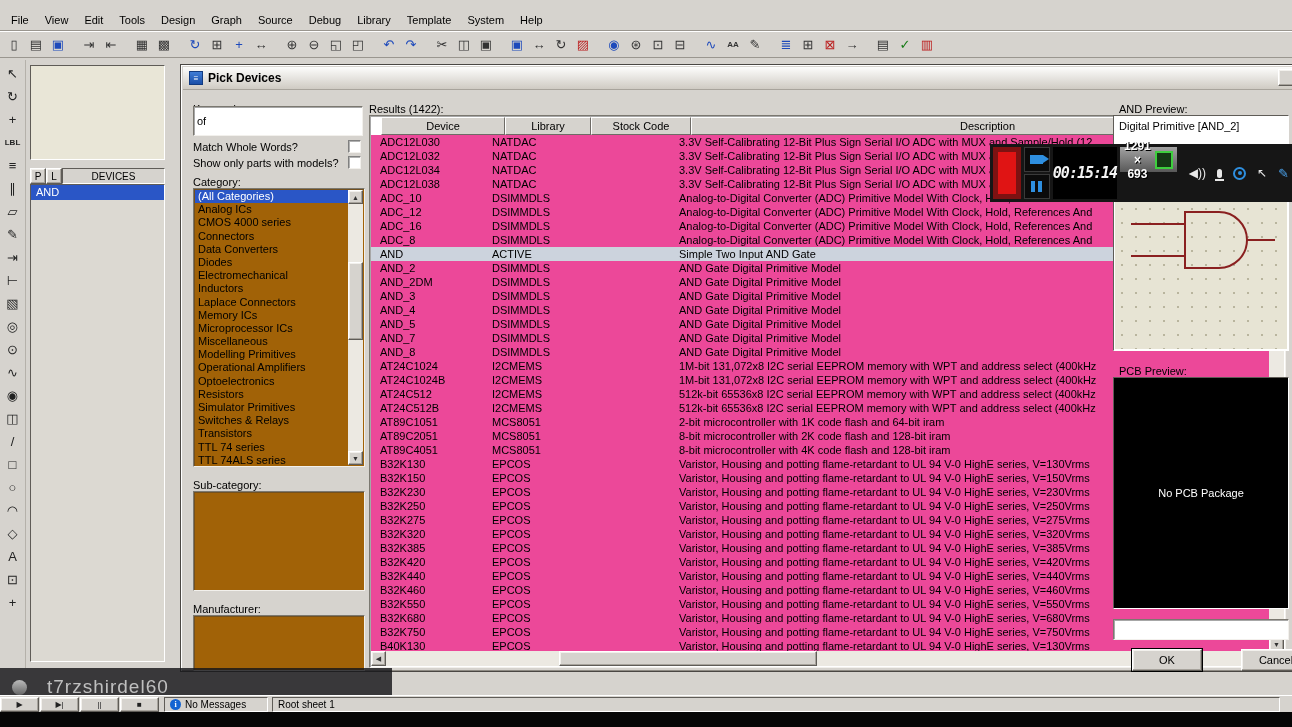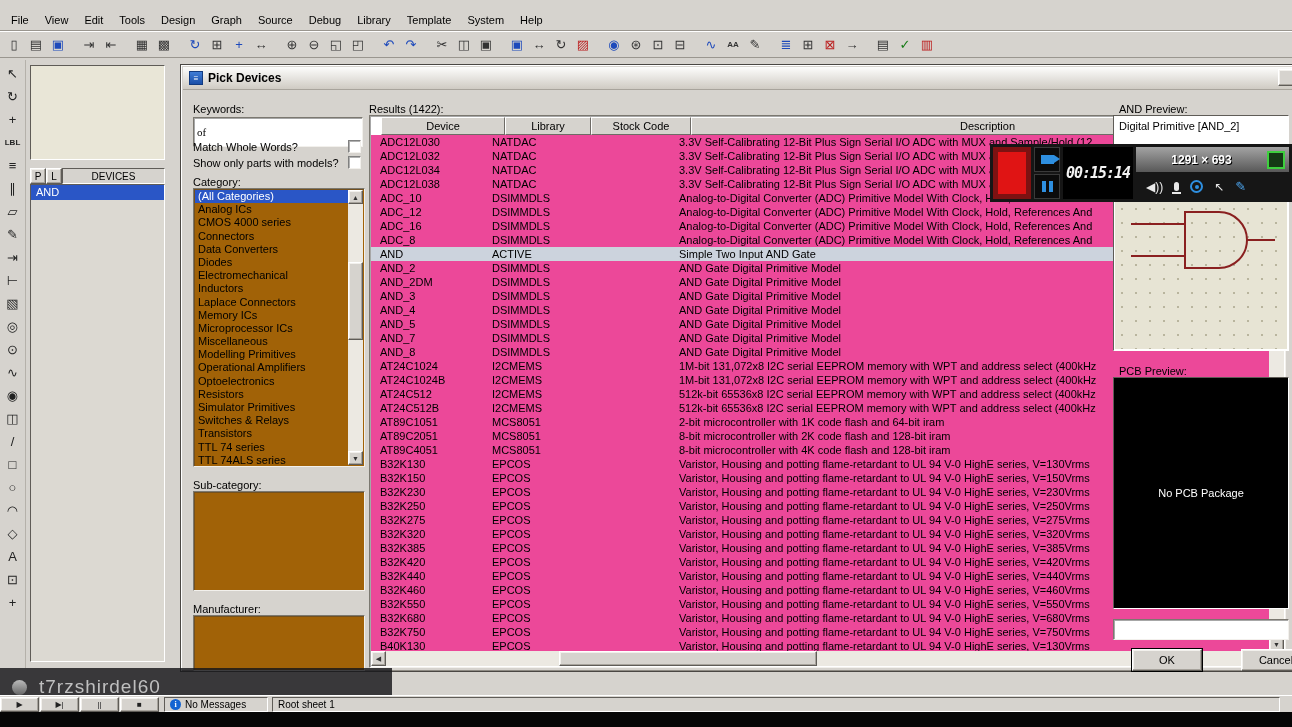--- a/index.html
+++ b/index.html
@@ -32,21 +32,21 @@
   .selector-list .list-item{height:15px;padding:1px 5px;font-size:11px}
   .selector-list .list-item.selected{background:#2a56c6;color:#fff}
 
   
   .dialog{position:absolute;left:180px;top:64px;width:1150px;height:608px;background:#d6d3ce;border:1px solid #4a4743;box-shadow:inset 1px 1px 0 #fff,inset -1px -1px 0 #8f8b84;z-index:10}
   .dialog-title{position:absolute;left:2px;top:2px;right:2px;height:23px;background:linear-gradient(#fdfdfc,#cfcbc3);display:flex;align-items:center;padding:0 6px;gap:5px;border-bottom:1px solid #a8a49c}
   .dlg-ico{width:14px;height:14px;background:linear-gradient(#3f7dd6,#1b4fa8);border:1px solid #123b80;color:#fff;font-size:8px;display:flex;align-items:center;justify-content:center}
   .dlg-title-text{font-weight:bold;font-size:12px}
   .dialog-close{position:absolute;left:1097px;top:4px;width:38px;height:17px}
   .lbl{position:absolute;font-size:11px;white-space:nowrap}
-  .kw-input{position:absolute;left:12px;top:52px;width:170px;height:19px;font-size:11px;padding:14px 3px;font-family:Liberation Serif, serif;outline:none}
+  .kw-input{position:absolute;left:12px;top:41px;width:170px;height:19px;font-size:11px;padding:14px 3px;font-family:Liberation Sans, sans-serif;outline:none}
   .chk{position:absolute;width:13px;height:13px;background:#fff;border:1px solid;border-color:#808080 #f2f0ec #f2f0ec #808080;box-shadow:inset 1px 1px 0 rgba(60,60,60,.4)}
 
   .listbox{position:absolute;background:#a16207}
   .lb-items{position:absolute;inset:1px 1px 1px 1px;overflow:hidden}
   .lb-items.with-scroll{right:16px}
   .listbox .list-item{height:13.2px;padding:0 3px;font-size:11px;white-space:nowrap;overflow:hidden}
   .listbox .list-item.selected{background:#2a56c6;color:#fff}
 
   
   .vscroll{position:absolute;top:1px;right:1px;bottom:1px;width:15px;background:#ece9e2}
@@ -87,34 +87,34 @@
   
   .recorder{position:absolute;left:990px;top:144px;width:302px;height:58px;background:#161616;z-index:30;display:flex;padding:3px;gap:3px}
   .rec-btn{width:38px;height:52px;background:#e01414;border:5px solid #7d1212}
   .rec-col{display:flex;flex-direction:column;gap:2px}
   .rec-mini{width:26px;height:25px;background:#0b0b0b;border:1px solid #3a3a3a;display:flex;align-items:center;justify-content:center}
   .cam-ico{width:13px;height:9px;background:#2e8fe0;position:relative}
   .cam-ico::after{content:"";position:absolute;right:-6px;top:0;border-top:4.5px solid transparent;border-bottom:4.5px solid transparent;border-left:6px solid #2e8fe0}
   .pause-ico{display:flex;gap:3px}
   .pause-ico span{width:4px;height:11px;background:#2e8fe0}
   .rec-timer{width:70px;height:52px;background:#000;color:#f4f4f4;display:flex;align-items:center;justify-content:center;font-family:"DejaVu Sans Mono",monospace;font-weight:bold;font-style:italic;font-size:15px;letter-spacing:-1px}
-  .rec-right{flex:1;display:flex;flex-direction:column;gap:2px}
+  .rec-right{flex:1;display:flex;gap:2px}
   .size-bar{height:25px;background:linear-gradient(#a3a3a3,#585858);display:flex;align-items:center;padding:0 4px;gap:4px}
   .size-text{flex:1;text-align:center;color:#fff;font-size:12px;font-weight:bold;text-shadow:1px 1px 0 #000}
   .green-sq{width:18px;height:18px;border:2px solid #3ecf3e;background:#153915}
   .rec-icons{flex:1;display:flex;align-items:center;gap:11px;padding-left:10px}
   .ri{color:#e8e8e8;font-size:12px;display:flex;align-items:center;justify-content:center}
   .mic-ico{width:5px;height:9px;background:#e8e8e8;border-radius:3px;position:relative}
   .mic-ico::after{content:"";position:absolute;left:-2px;bottom:-3px;width:9px;height:2px;background:#e8e8e8}
   .web-ico{width:13px;height:13px;border:2px solid #2e8fe0;border-radius:50%;position:relative}
   .web-ico::after{content:"";position:absolute;left:2.5px;top:2.5px;width:4px;height:4px;border-radius:50%;background:#2e8fe0}
   .pencil{color:#4aa0e8;font-size:13px}
 
   
-  .watermark{position:absolute;left:0;top:668px;width:392px;height:38px;background:rgba(22,22,26,.82);z-index:15;display:flex;align-items:center;padding-left:12px;gap:12px}
+  .watermark{position:absolute;left:0;top:668px;width:392px;height:38px;background:rgba(22,22,26,.82);z-index:15;display:flex;align-items:center;padding-left:12px;gap:20px}
   .wm-logo{width:15px;height:15px;border-radius:50%;background:linear-gradient(#bbb,#666)}
   .wm-text{color:rgba(215,215,215,.85);font-size:19px;letter-spacing:1px}
   .statusbar{position:absolute;left:0;top:695px;width:1292px;height:17px;background:#d6d3ce;border-top:1px solid #fff;display:flex;align-items:center;z-index:20}
   .sim-btn{width:39px;height:15px;display:flex;align-items:center;justify-content:center;font-size:8px;color:#222;margin-right:1px}
   .status-panel{height:15px;display:flex;align-items:center;padding:0 5px;gap:4px;font-size:10px;margin-left:4px;background:#d6d3ce}
   .info-ico{width:11px;height:11px;border-radius:50%;background:#1464d2;color:#fff;font-size:8px;font-weight:bold;display:flex;align-items:center;justify-content:center;font-family:"Liberation Serif",serif}
   .msg-panel{width:104px}
   .sheet-panel{flex:1;margin-right:12px}
   .bottom-black{position:absolute;left:0;top:712px;width:1292px;height:15px;background:#060606;z-index:25}
 </style>

